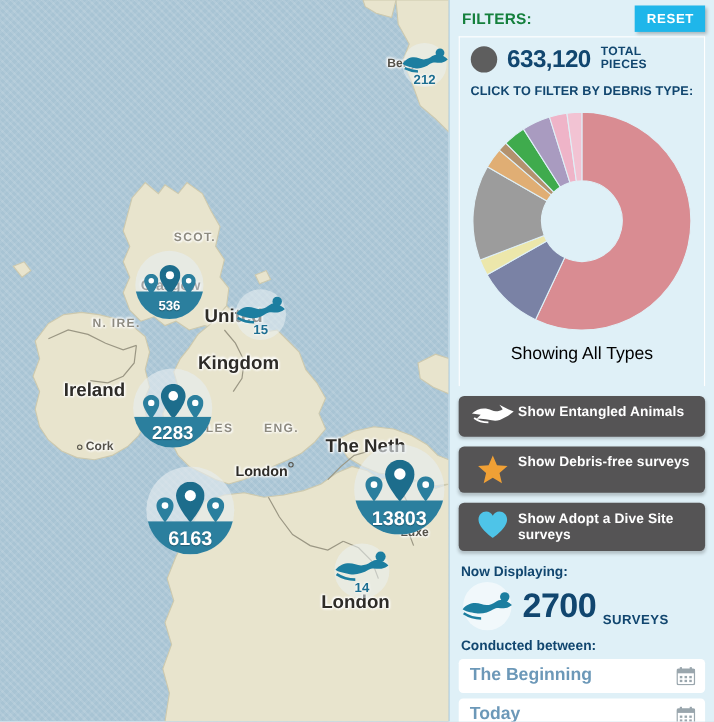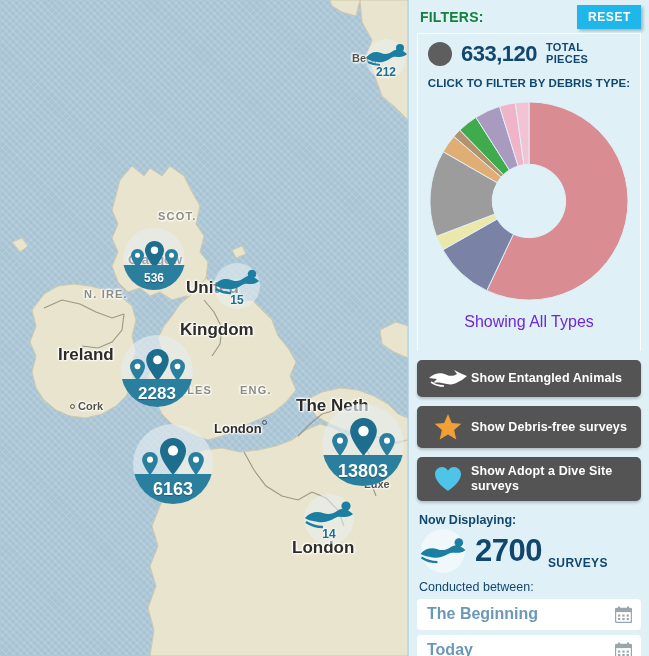--- a/index.html
+++ b/index.html
@@ -131,26 +131,26 @@
   }
   #click-hint {
     text-align: center; font-size: 11.5px; font-weight: 700;
     color: #11466f; margin-top: 11px; letter-spacing: .1px;
   }
   #donut-wrap {
     display: flex; justify-content: center; align-items: center;
     margin-top: 6px;
   }
   #showing-types {
-    text-align: center; font-size: 16px; color: #6d28d9;
+    text-align: center; font-size: 16px; color: #000000;
     margin-top: 6px;
   }
 
   .toggle-btn {
-    display: flex; align-items: center;
+    display: flex; align-items: flex-start;
     background: #555455; color: #fff;
     border-radius: 5px;
     margin-top: 9px; padding: 7px 8px;
     min-height: 37px; cursor: pointer;
     box-shadow: 0 2px 3px rgba(0,0,0,.2);
     border: none; width: 100%; text-align: left;
     font-family: inherit;
   }
   .toggle-btn .ticon {
     width: 46px; flex: none;
@@ -182,21 +182,21 @@
   }
   #survey-number {
     font-size: 31px; font-weight: 700; color: #11466f;
     letter-spacing: -.5px; line-height: 1;
   }
   #survey-unit {
     font-size: 12px; font-weight: 700; color: #11466f;
     letter-spacing: .4px; align-self: flex-end; padding-bottom: 4px;
   }
   #conducted-label {
-    font-size: 12.5px; font-weight: 400; color: #11466f;
+    font-size: 12.5px; font-weight: 700; color: #11466f;
     margin-top: 6px; padding-left: 2px;
   }
   .date-field {
     position: relative; margin-top: 5px;
     background: #fff; border-radius: 4px;
     height: 31px; display: flex; align-items: center;
     padding: 0 10px;
   }
   .date-field input {
     border: none; outline: none; background: transparent;

